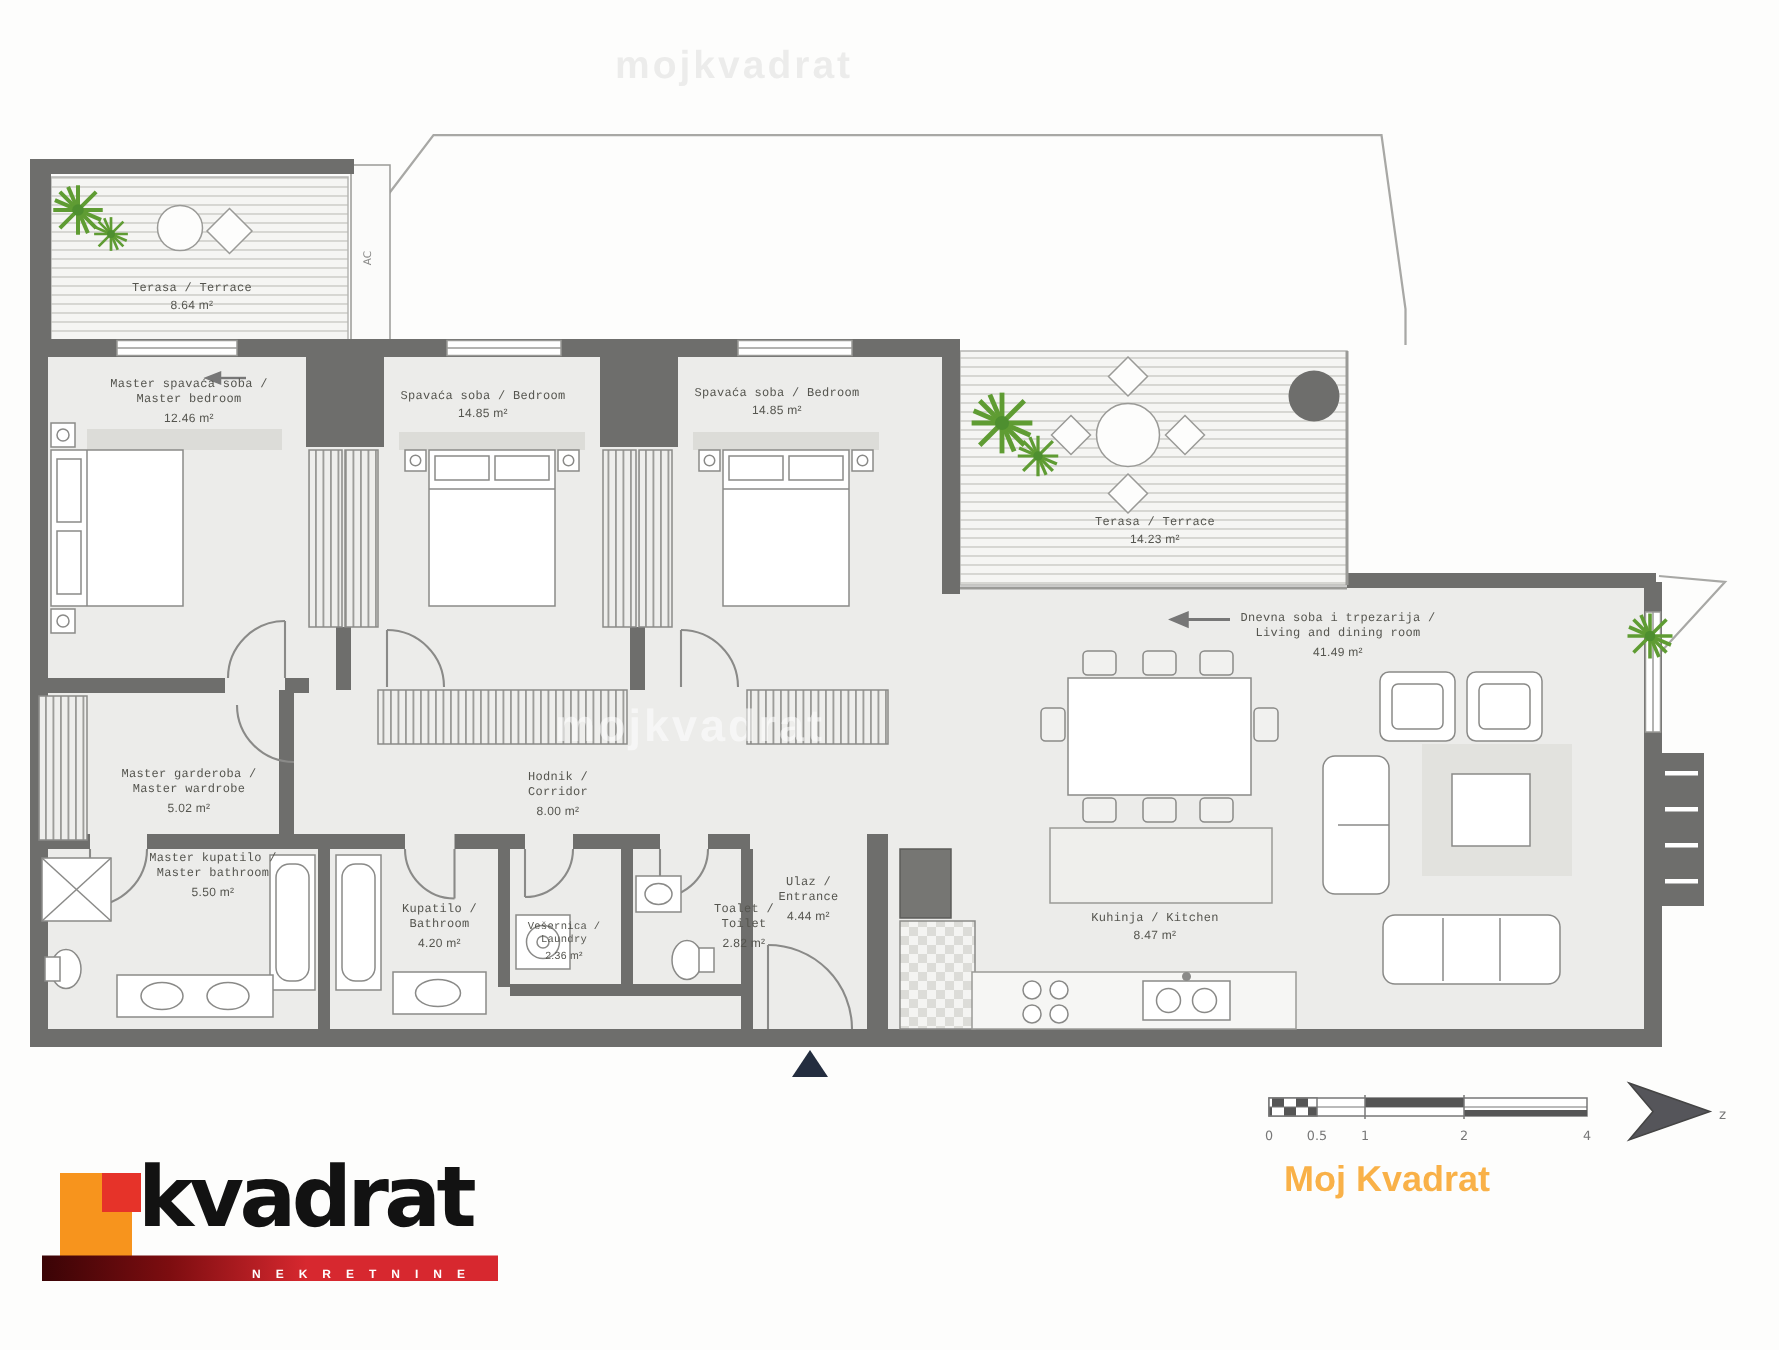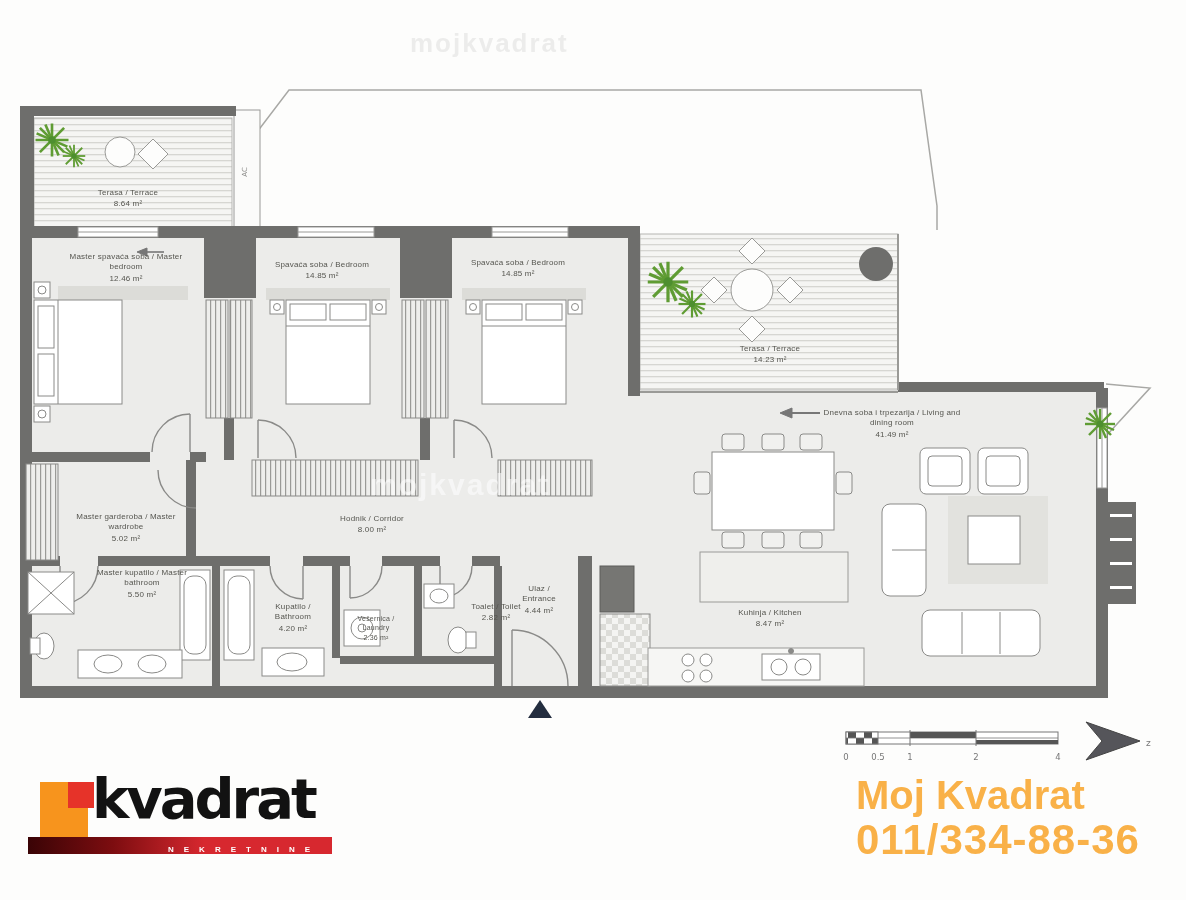--- a/index.html
+++ b/index.html
@@ -6,21 +6,21 @@
   body{
     width:1186px;height:900px;position:relative;overflow:hidden;
     background:#fdfdfc;font-family:"Liberation Sans","DejaVu Sans",sans-serif;
   }
   svg text{font-family:"DejaVu Sans",sans-serif;}
   .plan-wrap{position:absolute;left:0;top:0;width:1186px;height:770px;}
   .room-label{
     position:absolute;transform:translateX(-50%);text-align:center;
     font-size:8px;line-height:1.3;color:#55554f;letter-spacing:.2px;white-space:normal;
   }
-  .room-label .rn{display:block;}
+  .room-label .rn{display:block;font-family:Liberation Mono, monospace;}
   .room-label .ra{display:block;margin-top:1px;}
   .room-label.sm{font-size:7px;}
   .watermark{
     position:absolute;font-size:30px;font-weight:bold;letter-spacing:2px;
     color:rgba(255,255,255,.55);pointer-events:none;padding-left:40px;
   }
   .watermark.top{color:rgba(160,160,160,.18);font-size:26px;}
   
   .logo{position:absolute;left:28px;top:780px;width:264px;height:78px;}
   .sq-orange{position:absolute;left:12px;top:2px;width:48px;height:58px;background:#F7941D;}
@@ -33,21 +33,21 @@
     position:absolute;left:0;top:57px;width:304px;height:17px;
     background:linear-gradient(90deg,#3a0406,#7d0d10 28%,#D7282F 58%,#D7282F);
     display:flex;align-items:flex-end;justify-content:flex-end;padding-right:12px;box-sizing:border-box;
   }
   .logo-bar span{color:#fff;font-size:8px;font-weight:bold;letter-spacing:10px;}
   
   .contact{
     position:absolute;left:856px;top:774px;color:#F9AC3B;font-weight:bold;
     line-height:1.08;opacity:.93;
   }
-  .contact .l1{font-size:40px;}
+  .contact .l1{font-size:24px;}
   .contact .l2{font-size:42px;letter-spacing:1px;}
 </style>
 </head>
 <body>
 
 <div class="plan-wrap">
 <svg width="1186" height="770" viewBox="0 0 1186 770">
   <defs>
     <pattern id="stripes" width="8" height="6" patternUnits="userSpaceOnUse">
       <rect width="8" height="6" fill="#f5f5f3"></rect>
@@ -404,14 +404,13 @@
   <div class="sq-orange"></div>
   <div class="sq-red"></div>
   <div class="logo-text">kvadrat</div>
   <div class="logo-bar">
     <span>NEKRETNINE</span>
   </div>
 </div>
 
 <div class="contact">
   <div class="l1">Moj Kvadrat</div>
-  <div class="l2">011/334-88-36</div>
 </div>
 
 </body></html>

